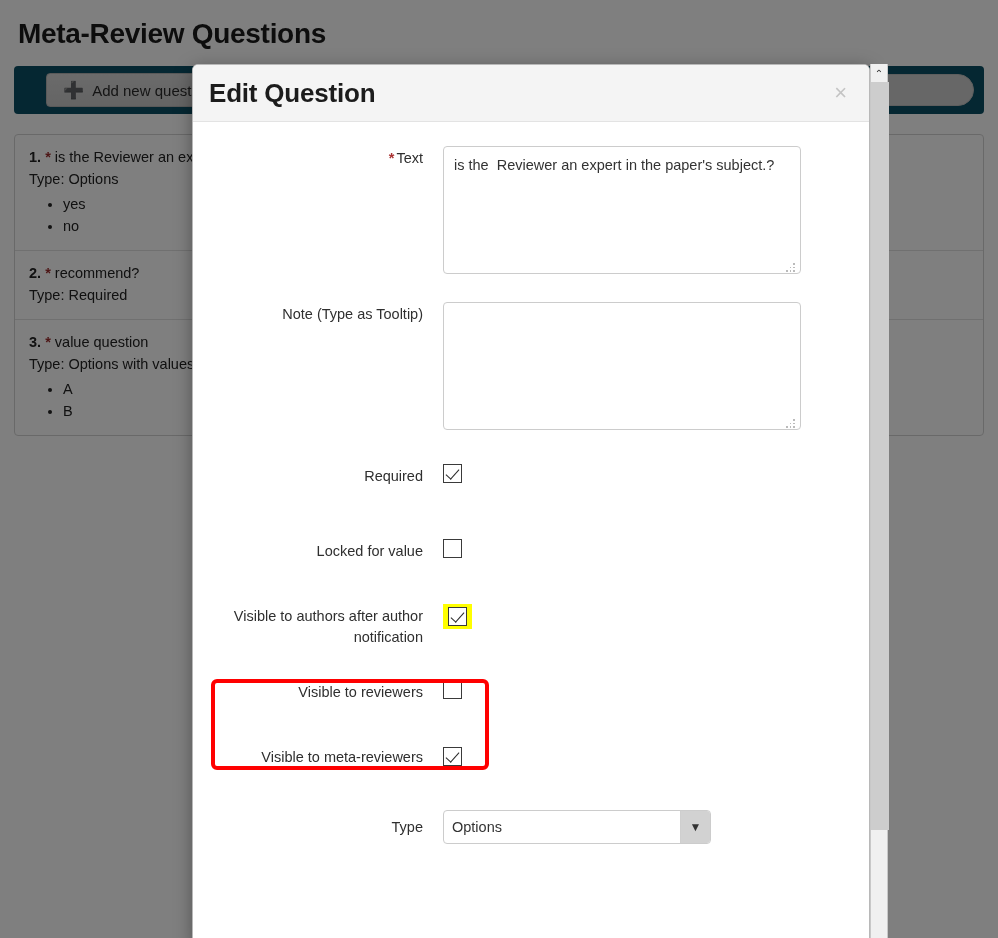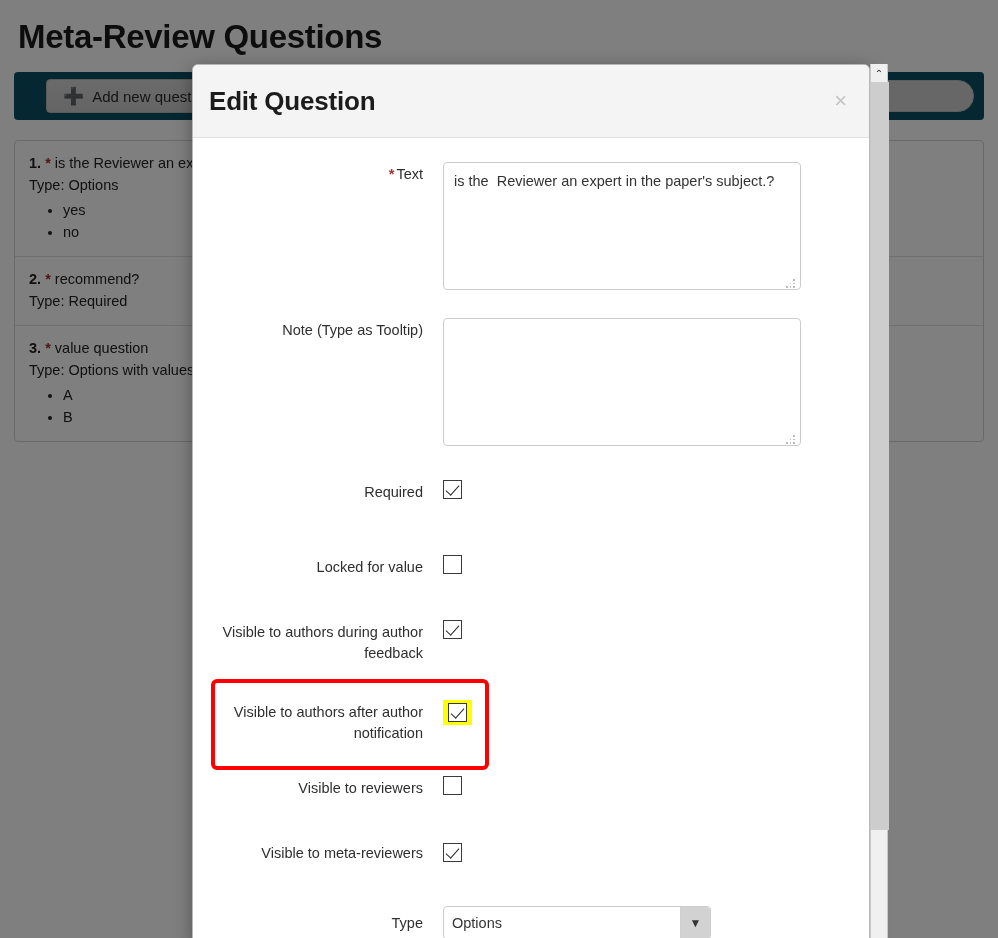--- a/index.html
+++ b/index.html
@@ -11,21 +11,21 @@
   }
   body { background: #ffffff; position: relative; }
 
   
   #page-root {
     position: absolute; inset: 0;
     background: #ffffff;
     padding: 0;
   }
   .page-title {
-    font-size: 33px;
+    font-size: 28px;
     font-weight: bold;
     color: #1a1a1a;
     margin: 18px 0 16px 18px;
     letter-spacing: -0.3px;
   }
   .toolbar {
     margin: 14px 14px 0 14px;
     background: #0b4f64;
     border-radius: 4px;
     height: 48px;
@@ -99,21 +99,21 @@
     width: 678px; height: 880px;
     background: #ffffff;
     border: 1px solid #b8b8b8;
     border-radius: 6px 6px 0 0;
     z-index: 60;
     box-shadow: 0 4px 18px rgba(0,0,0,0.35);
     overflow: hidden;
     display: flex; flex-direction: column;
   }
   .modal-header {
-    height: 73px;
+    height: 57px;
     background: #f4f4f4;
     border-bottom: 1px solid #e3e3e3;
     display: flex;
     align-items: center;
     justify-content: space-between;
     padding: 0 18px 0 16px;
     flex: 0 0 auto;
   }
   .modal-title {
     font-size: 26px;
@@ -385,26 +385,20 @@
       </div>
     </div>
 
     <div class="form-row" style="margin-bottom:42px;">
       <div class="form-label">Locked for value</div>
       <div class="form-control">
         <span class="cb"></span>
       </div>
     </div>
 
-    <div class="form-row" style="margin-bottom:36px;">
-      <div class="form-label">Visible to authors during author feedback</div>
-      <div class="form-control">
-        <span class="cb checked"></span>
-      </div>
-    </div>
 
     <div class="form-row" style="margin-bottom:32px;">
       <div class="form-label">Visible to authors after author notification</div>
       <div class="form-control">
         <span class="cb-hl"><span class="cb checked"></span></span>
       </div>
     </div>
 
     <div class="form-row" style="margin-bottom:42px;">
       <div class="form-label">Visible to reviewers</div>

